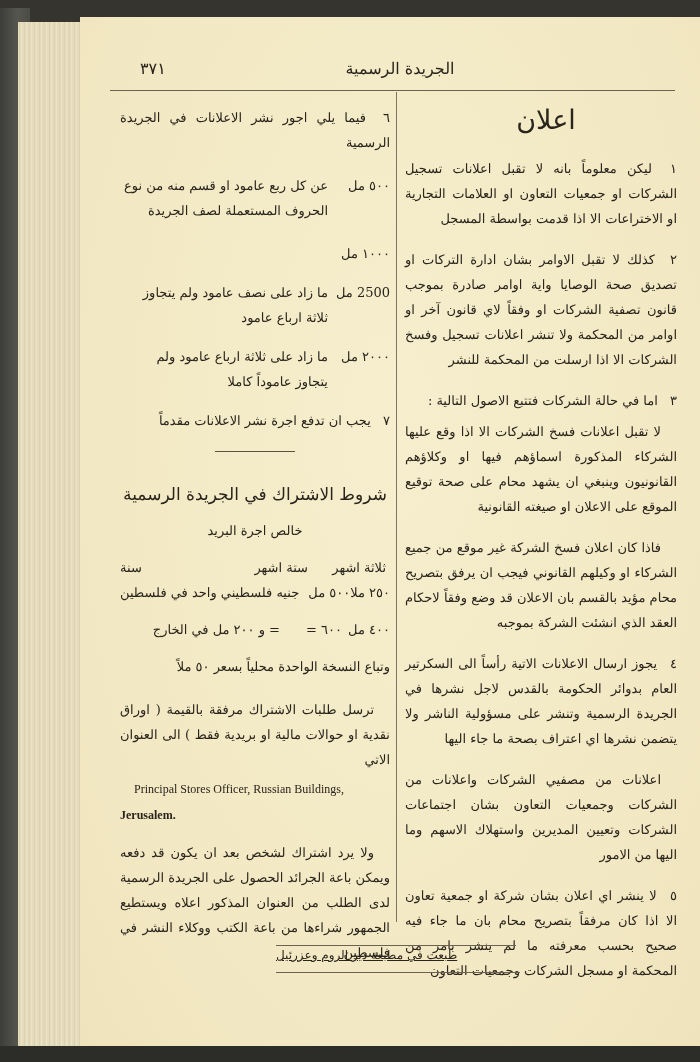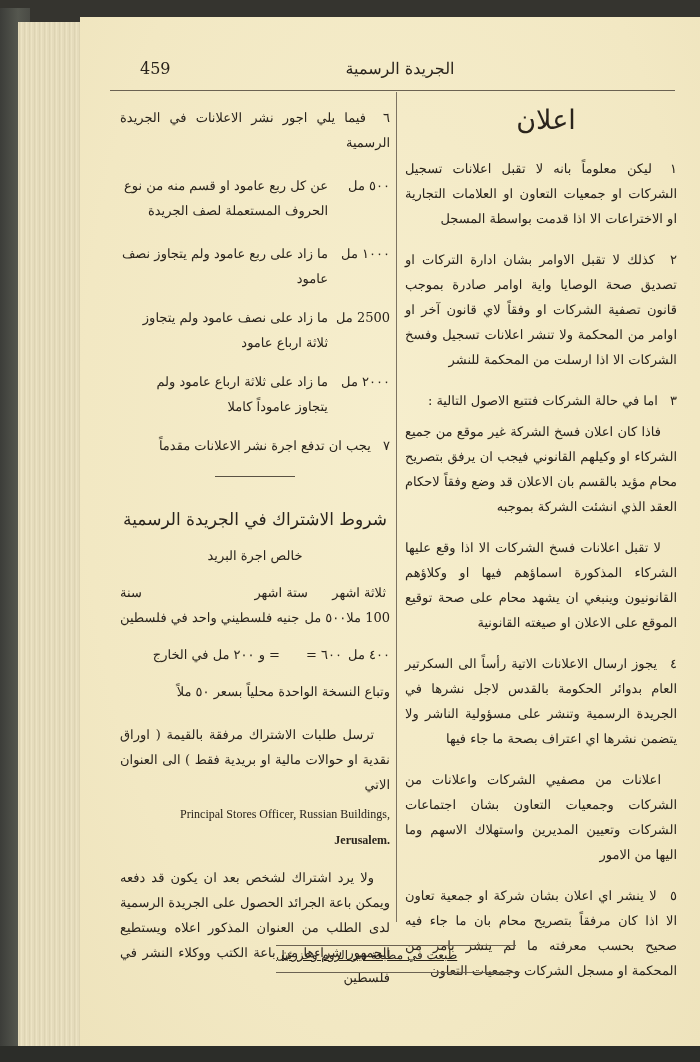--- a/index.html
+++ b/index.html
@@ -46,67 +46,67 @@
   .short-rule { width: 80px; border-top: 1px solid #5a5244; margin: 18px auto 28px auto; }
   .sub-title { text-align: center; font-size: 17px; line-height: 28px; margin-bottom: 10px; }
   .post-note { text-align: center; font-size: 13px; margin-bottom: 12px; }
 
   .price-head { display: flex; padding-right: 4px; margin-bottom: 0; }
   .price-head span { display: inline-block; }
   .price-row { display: flex; margin-bottom: 12px; }
   .price-cell { display: inline-block; white-space: nowrap; }
   .w-c1 { width: 48px; } .w-c2 { width: 62px; } .w-c3 { flex: 1; }
 
-  .english { direction: ltr; text-align: right; font-family: "Liberation Serif", serif; font-size: 12px; line-height: 26px; }
+  .english { direction: ltr; text-align: left; font-family: "Liberation Serif", serif; font-size: 12px; line-height: 26px; }
   .english .b { font-weight: bold; }
 
   .footer-rule1 { position: absolute; left: 276px; top: 945px; width: 240px; border-top: 1px solid #6b6252; }
   .footer-rule2 { position: absolute; left: 276px; top: 972px; width: 244px; border-top: 1px solid #6b6252; }
   .footer-text { position: absolute; left: 276px; top: 948px; width: 244px; text-align: left; font-size: 12px; direction: rtl; text-decoration: underline; }
 </style>
 </head>
 <body>
 
 <div class="scan"></div>
 <div class="cover"></div>
 <div class="page-stack"></div>
 <div class="page"></div>
 <div class="bottom-shadow"></div>
 
 <div class="running-head">
   <div class="title">الجريدة الرسمية</div>
-  <div class="pagenum">459</div>
+  <div class="pagenum">٣٧١</div>
 </div>
 <div class="head-rule"></div>
 <div class="col-divider"></div>
 
 <div class="col col-right">
   <div class="ilan-title">اعلان</div>
 
   <div class="para">
     <span class="num">١</span>
     <span>ليكن معلوماً بانه لا تقبل اعلانات تسجيل الشركات او جمعيات التعاون او العلامات التجارية او الاختراعات الا اذا قدمت بواسطة المسجل</span>
   </div>
   <div class="para">
     <span class="num">٢</span>
     <span>كذلك لا تقبل الاوامر بشان ادارة التركات او تصديق صحة الوصايا واية اوامر صادرة بموجب قانون تصفية الشركات او وفقاً لاي قانون آخر او اوامر من المحكمة ولا تنشر اعلانات تسجيل وفسخ الشركات الا اذا ارسلت من المحكمة للنشر</span>
   </div>
   <div class="para" style="margin-bottom:6px">
     <span class="num">٣</span>
     <span>اما في حالة الشركات فتتبع الاصول التالية :</span>
   </div>
   <div class="para indent">
-    <span>فاذا كان اعلان فسخ الشركة غير موقع من جميع الشركاء او وكيلهم القانوني فيجب ان يرفق بتصريح محام مؤيد بالقسم بان الاعلان قد وضع وفقاً لاحكام العقد الذي انشئت الشركة بموجبه</span>
+    <span>لا تقبل اعلانات فسخ الشركات الا اذا وقع عليها الشركاء المذكورة اسماؤهم فيها او وكلاؤهم القانونيون وينبغي ان يشهد محام على صحة توقيع الموقع على الاعلان او صيغته القانونية</span>
   </div>
   <div class="para indent">
-    <span>لا تقبل اعلانات فسخ الشركات الا اذا وقع عليها الشركاء المذكورة اسماؤهم فيها او وكلاؤهم القانونيون وينبغي ان يشهد محام على صحة توقيع الموقع على الاعلان او صيغته القانونية</span>
+    <span>فاذا كان اعلان فسخ الشركة غير موقع من جميع الشركاء او وكيلهم القانوني فيجب ان يرفق بتصريح محام مؤيد بالقسم بان الاعلان قد وضع وفقاً لاحكام العقد الذي انشئت الشركة بموجبه</span>
   </div>
   <div class="para">
     <span class="num">٤</span>
-    <span>يجوز ارسال الاعلانات الاتية رأساً الى السكرتير العام بدوائر الحكومة بالقدس لاجل نشرها في الجريدة الرسمية وتنشر على مسؤولية الناشر ولا يتضمن نشرها اي اعتراف بصحة ما جاء فيها</span>
+    <span>يجوز ارسال الاعلانات الاتية رأساً الى السكرتير العام بدوائر الحكومة بالقدس لاجل نشرها في الجريدة الرسمية وتنشر على مسؤولية الناشر ولا يتضمن نشرها اي اعتراف بصحة ما جاء اليها</span>
   </div>
   <div class="para indent">
     <span>اعلانات من مصفيي الشركات واعلانات من الشركات وجمعيات التعاون بشان اجتماعات الشركات وتعيين المديرين واستهلاك الاسهم وما اليها من الامور</span>
   </div>
   <div class="para">
     <span class="num">٥</span>
     <span>لا ينشر اي اعلان بشان شركة او جمعية تعاون الا اذا كان مرفقاً بتصريح محام بان ما جاء فيه صحيح بحسب معرفته ما لم ينشر بامر من المحكمة او مسجل الشركات وجمعيات التعاون</span>
   </div>
 </div>
 
@@ -115,21 +115,20 @@
     <span class="num">٦</span>
     <span>فيما يلي اجور نشر الاعلانات في الجريدة الرسمية</span>
   </div>
 
   <div class="rate-row first-row">
     <span class="rate-amount">٥٠٠ مل</span>
     <span class="rate-text">عن كل ربع عامود او قسم منه من نوع الحروف المستعملة لصف الجريدة</span>
   </div>
   <div class="rate-row">
     <span class="rate-amount">١٠٠٠ مل</span>
-    <span class="rate-text">ما زاد على ربع عامود ولم يتجاوز نصف عامود</span>
   </div>
   <div class="rate-row">
     <span class="rate-amount">2500 مل</span>
     <span class="rate-text">ما زاد على نصف عامود ولم يتجاوز ثلاثة ارباع عامود</span>
   </div>
   <div class="rate-row">
     <span class="rate-amount">٢٠٠٠ مل</span>
     <span class="rate-text">ما زاد على ثلاثة ارباع عامود ولم يتجاوز عاموداً كاملا</span>
   </div>
 
@@ -142,21 +141,21 @@
 
   <div class="sub-title">شروط الاشتراك في الجريدة الرسمية</div>
   <div class="post-note">خالص اجرة البريد</div>
 
   <div class="price-head">
     <span class="w-c1" style="width:78px">ثلاثة اشهر</span>
     <span style="width:90px">ستة اشهر</span>
     <span style="flex:1;text-align:left">سنة</span>
   </div>
   <div class="price-row">
-    <span class="price-cell w-c1">100 ملا</span>
+    <span class="price-cell w-c1">٢٥٠ ملا</span>
     <span class="price-cell w-c2">٥٠٠ مل</span>
     <span class="price-cell w-c3">جنيه فلسطيني واحد في فلسطين</span>
   </div>
   <div class="price-row">
     <span class="price-cell w-c1">٤٠٠ مل</span>
     <span class="price-cell w-c2">٦٠٠ =</span>
     <span class="price-cell w-c3">= و ٢٠٠ مل في الخارج</span>
   </div>
   <div class="para" style="margin-bottom:18px">وتباع النسخة الواحدة محلياً بسعر ٥٠ ملاً</div>
 

